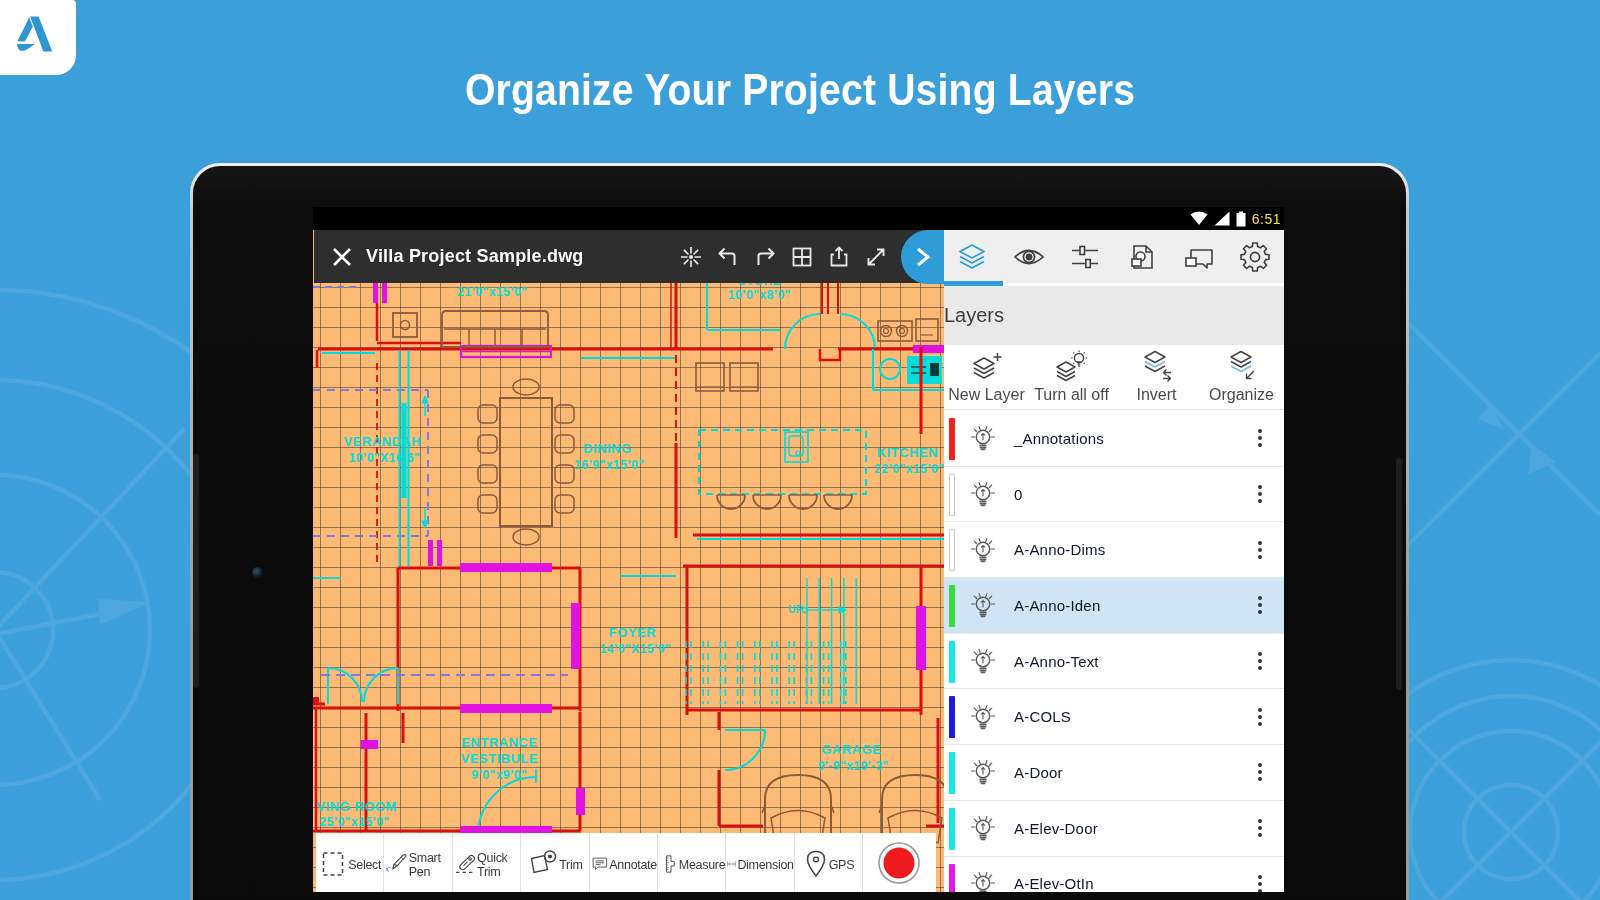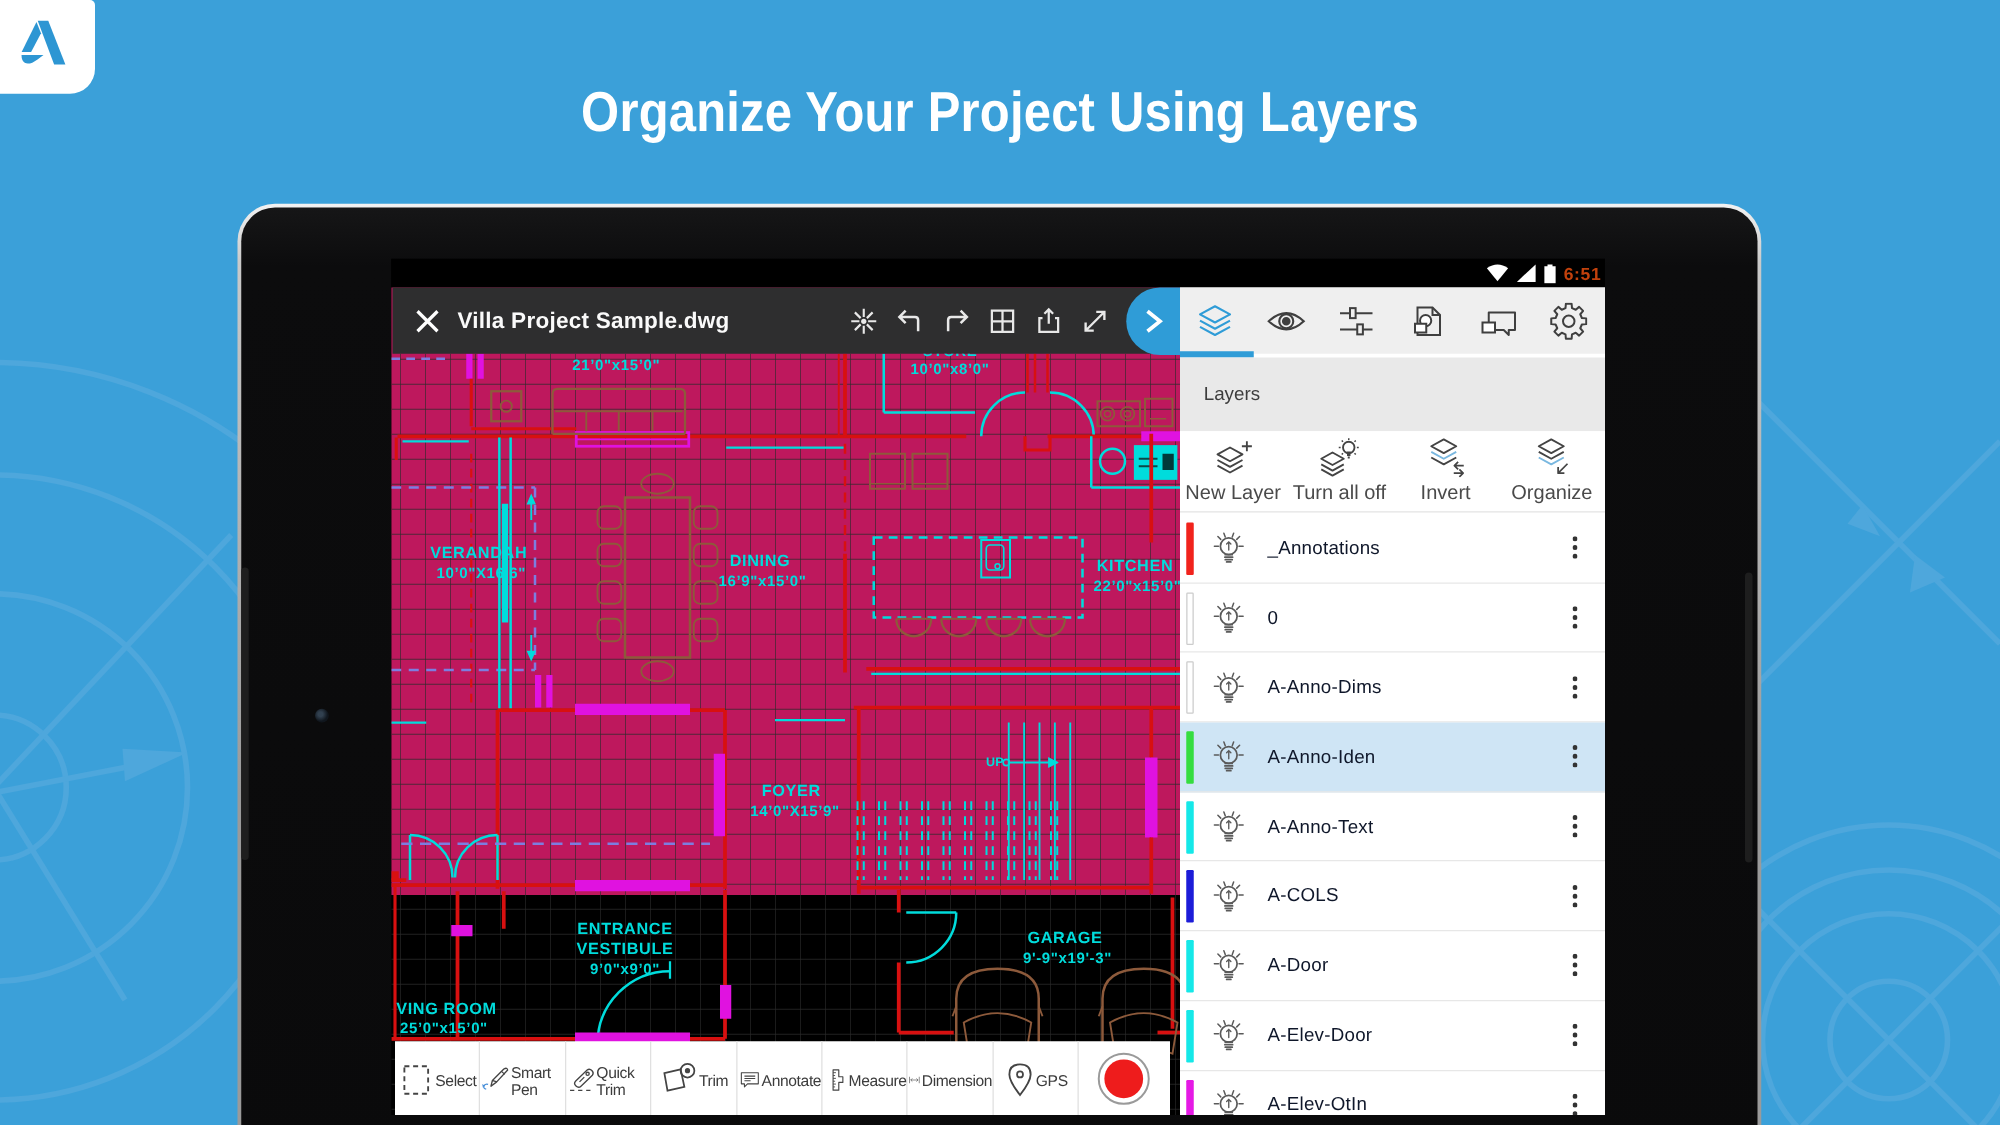--- a/index.html
+++ b/index.html
@@ -17,23 +17,23 @@
             border-radius:30px; }
   #bezel { position:absolute; left:3px; top:3px; right:3px; bottom:3px;
            background:linear-gradient(180deg,#161617 0%,#0c0c0d 6%,#0a0a0b 100%); border-radius:27px; }
   .sidebtn { position:absolute; width:6px; background:#1e1e1e; border-radius:3px; }
   #cam { position:absolute; left:62px; top:404px; width:11px; height:11px; border-radius:50%;
          background:radial-gradient(circle at 40% 40%, #31404f 0 20%, #10161d 60%); }
   
   #screen { position:absolute; left:123px; top:44px; width:971px; height:685px; background:#000; overflow:hidden; }
   #statusbar { position:absolute; left:0; top:0; width:971px; height:23px; background:#000;
                display:flex; align-items:center; justify-content:flex-end; gap:6px; padding-right:3px; }
-  #statusbar .time { color:#c2410c; font-size:14px; font-weight:bold; letter-spacing:0.5px; }
+  #statusbar .time { color:#fde047; font-size:14px; font-weight:normal; letter-spacing:0.5px; }
   
-  #draw { position:absolute; left:0; top:23px; width:631px; height:486px; background:#be185d; }
+  #draw { position:absolute; left:0; top:23px; width:631px; height:662px; background:#fdba74; }
   #titlebar { position:absolute; left:1px; top:0; width:630px; height:53px; background:#2e2e2f;
               display:flex; align-items:center; }
   #titlebar .x { margin-left:17px; }
   #titlebar .fname { color:#fafafa; font-size:18px; font-weight:bold; margin-left:13px; letter-spacing:0.2px; }
   #titlebar .ticons { display:flex; align-items:center; gap:13px; margin-left:auto; margin-right:56px; }
   #cadsvg { position:absolute; left:0; top:53px; }
   
   #btoolbar { position:absolute; left:3px; top:603px; width:620px; height:59px; background:#fff;
               display:flex; align-items:stretch; }
   .bt-item { width:68.4px; display:flex; flex-direction:row; align-items:center; justify-content:center;
@@ -44,21 +44,21 @@
   
   #panel { position:absolute; left:631px; top:23px; width:340px; height:662px; background:#fff; }
   #picons { position:absolute; left:0; top:0; width:340px; height:53px; background:#efefef;
             display:flex; }
   .pi { width:56.6px; display:flex; align-items:center; justify-content:center; }
   #pulind { position:absolute; left:0; top:51px; width:59px; height:5px; background:#2f9cd7; }
   #chev { position:absolute; left:-43px; top:0; width:43px; height:54px; background:#2f9cd7;
           border-radius:27px 0 0 27px; display:flex; align-items:center; justify-content:center; }
   #phead { position:absolute; left:0; top:56px; width:340px; height:59px; background:#e9e9e9;
            display:flex; align-items:center; }
-  #phead span { font-size:15px; color:#3d3d3d; margin-left:19px; }
+  #phead span { font-size:20px; color:#3d3d3d; }
   #pactions { position:absolute; left:0; top:115px; width:340px; height:65px; background:#fff;
               border-bottom:1px solid #e3e3e3; display:flex; }
   .pa { width:85px; display:flex; flex-direction:column; align-items:center; justify-content:center; }
   .pa .lbl { font-size:16px; color:#4a4a4a; margin-top:4px; }
   #prows { position:absolute; left:0; top:181px; width:340px; }
   .row { position:relative; height:55.7px; border-bottom:1px solid #e7e7e7; display:flex; align-items:center; }
   .row.sel { background:#cfe5f5; }
   .cbar { position:absolute; left:5px; top:7px; width:6px; height:42px; border-radius:1px; }
   .cbar.outline { background:#fff; border:1px solid #ccc; }
   .row .bulb { margin-left:22px; }

